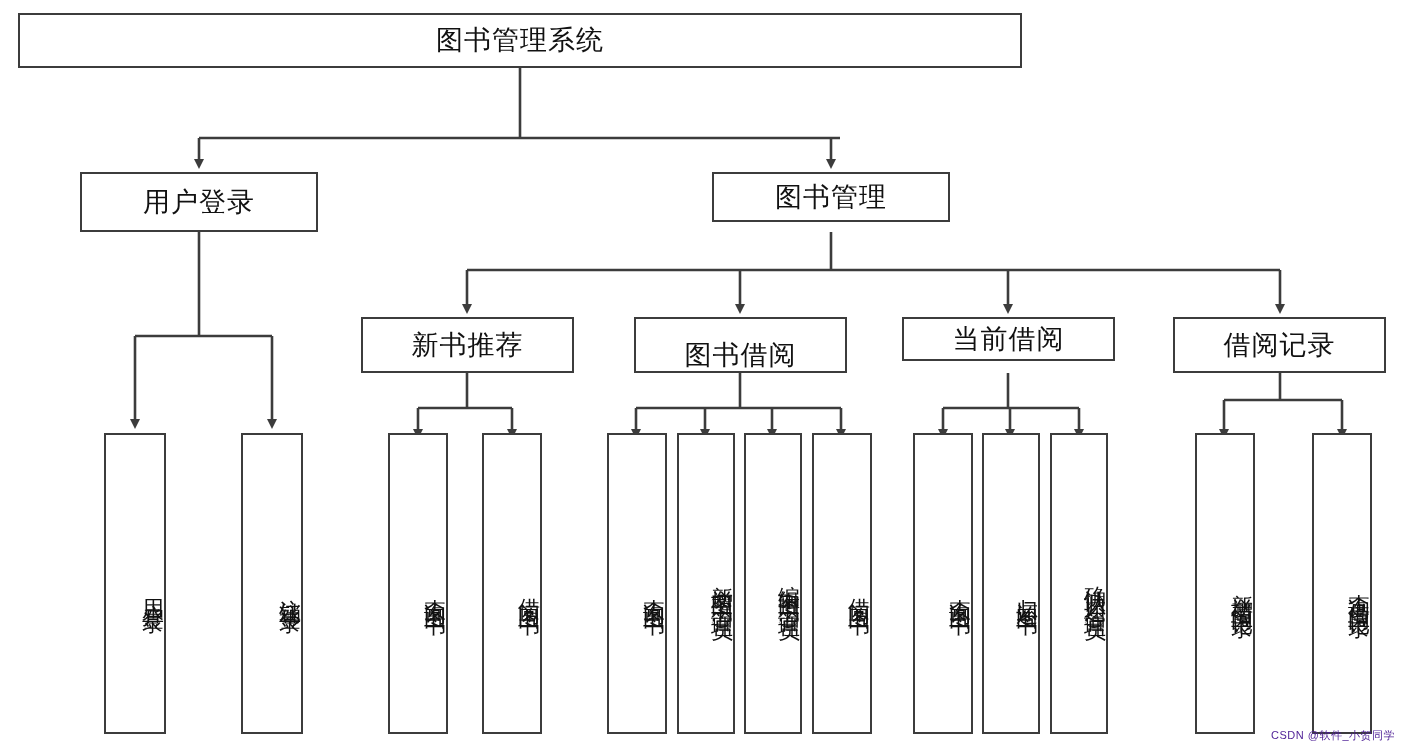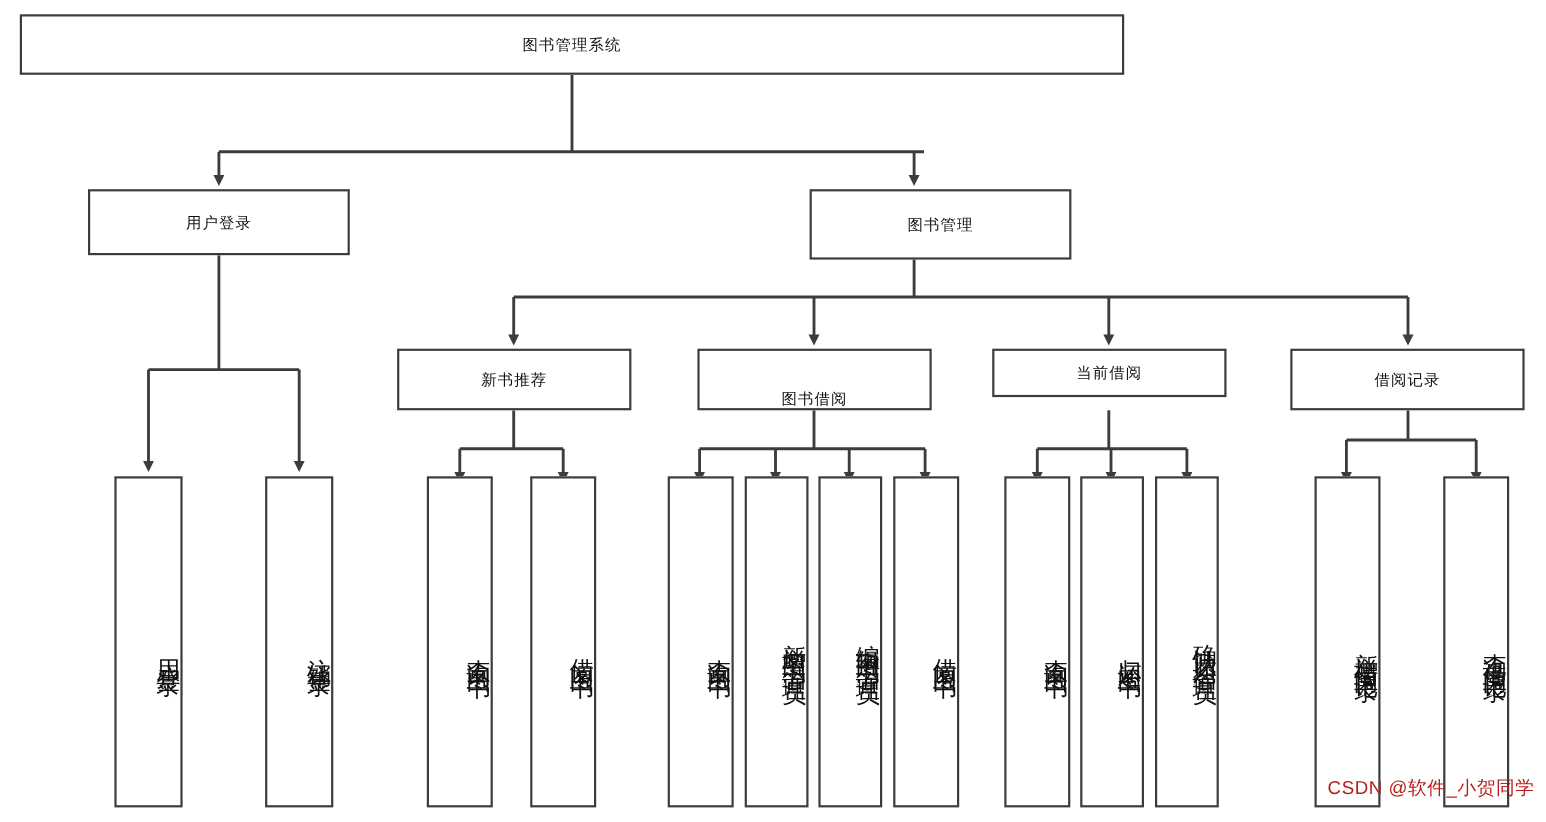--- a/index.html
+++ b/index.html
@@ -29,21 +29,21 @@
     position: absolute;
     box-sizing: border-box;
     background: #ffffff;
     border: 2px solid #3c3c3c;
     display: flex;
     align-items: center;
     justify-content: center;
     color: #111111;
   }
   .node.horiz {
-    font-size: 14px;
+    font-size: 27px;
     letter-spacing: 1px;
     line-height: 1.2;
   }
   .node.vert {
     writing-mode: vertical-rl;
     text-orientation: upright;
     font-size: 22px;
     letter-spacing: 5px;
     line-height: 1;
     padding-top: 14px;
@@ -51,23 +51,23 @@
     justify-content: center;
   }
   .node.vert .vtext {
     writing-mode: vertical-rl;
     text-orientation: upright;
     white-space: nowrap;
   }
   .watermark {
     position: absolute;
     right: 10px;
-    bottom: 19px;
-    font-size: 17px;
-    color: #b91c1c;
+    bottom: 4px;
+    font-size: 11px;
+    color: #4c1d95;
     letter-spacing: 0.5px;
     user-select: none;
   }
 </style>
 </head>
 <body>
 
 <div id="canvas">
 
   <svg id="wires" viewBox="0 0 1405 747">
@@ -120,21 +120,21 @@
     </g>
   </svg>
 
   <div class="node horiz" style="left:18px; top:13px; width:1004px; height:55px;">
     <span>图书管理系统</span>
   </div>
 
   <div class="node horiz" style="left:80px; top:172px; width:238px; height:60px;">
     <span>用户登录</span>
   </div>
-  <div class="node horiz" style="left:712px; top:172px; width:238px; height:64px;margin-left:24px;">
+  <div class="node horiz" style="left:712px; top:172px; width:238px; height:50px;">
     <span>图书管理</span>
   </div>
 
   <div class="node horiz" style="left:361px; top:317px; width:213px; height:56px;">
     <span>新书推荐</span>
   </div>
   <div class="node horiz" style="left:634px; top:317px; width:213px; height:56px;align-items:flex-end;">
     <span>图书借阅</span>
   </div>
   <div class="node horiz" style="left:902px; top:317px; width:213px; height:44px;text-align:right;">

